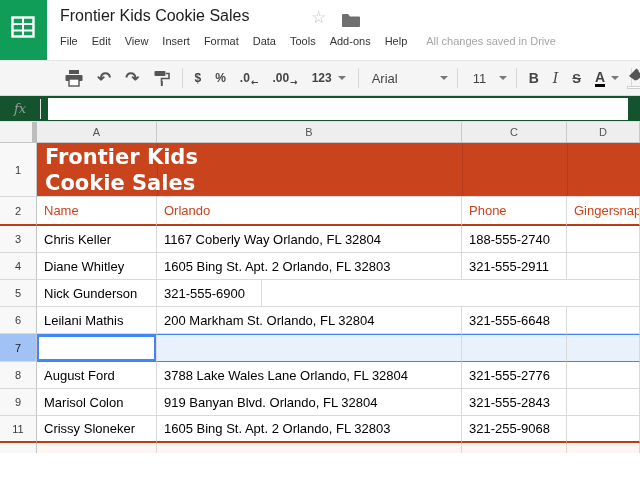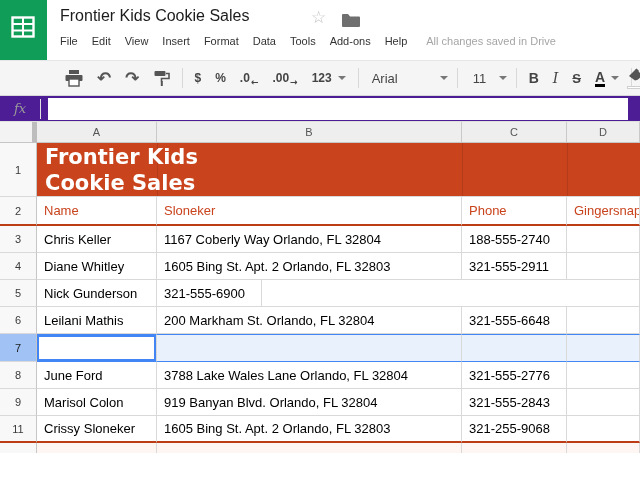--- a/index.html
+++ b/index.html
@@ -36,21 +36,21 @@
   .size-btn { width:48px; justify-content:space-between; padding:0 4px 0 10px; }
   .b-btn { font-weight:bold; font-size:14px; }
   .i-btn { font-style:italic; font-family:"DejaVu Serif",serif; font-size:14px; }
   .s-btn { text-decoration:line-through; font-size:13px; font-weight:bold; }
   .a-btn span.a-glyph { font-weight:bold; font-size:14px; border-bottom:3px solid #000; line-height:14px; }
   .undo-glyph { font-family:"DejaVu Sans",sans-serif; font-size:17px; font-weight:bold; color:#555; }
   .bucket { position:absolute; left:627px; top:67px; }
   .bucket .bar { width:17px; height:3px; background:#fff; border:1px solid #cfcfcf; margin-top:1px; }
 
   
-  .fxbar { position:absolute; left:0; top:96px; width:640px; height:26px; background:#4c1d95; border-bottom:1px solid #e0e0e0; }
+  .fxbar { position:absolute; left:0; top:96px; width:640px; height:26px; background:#14532d; border-bottom:1px solid #e0e0e0; }
   .fx-label { position:absolute; left:14px; top:5px; font-family:"DejaVu Serif",serif; font-style:italic; font-size:13px; color:#9a9a9a; }
   .fx-div { position:absolute; left:40px; top:3px; width:1px; height:20px; background:#e2e2e2; }
   .fx-input { position:absolute; left:48px; top:2px; width:580px; height:22px; border:0; outline:0; font-size:13px; font-family:"Liberation Sans",sans-serif; }
 
   
   .gridwrap { position:absolute; left:0; top:122px; width:640px; height:358px; background:#fff; }
   .colhdr { display:flex; height:21px; }
   .corner { width:37px; background:#f3f3f3; border-right:5px solid #bdbdbd; border-bottom:1px solid #c6c6c6; }
   .ch { background:#eeeeee; border-right:1px solid #c9c9c9; border-bottom:1px solid #c6c6c6;
         display:flex; align-items:center; justify-content:center; font-size:11px; color:#555; }
@@ -210,21 +210,21 @@
         <span class="banner-sep" style="left:120px"></span>
         <span class="banner-sep" style="left:425px"></span>
         <span class="banner-sep" style="left:530px"></span>
         <div class="banner-text">Frontier Kids Cookie Sales</div>
       </div>
     </div>
 
     <div class="r row-fields">
       <div class="rh">2</div>
       <div class="cell cA">Name</div>
-      <div class="cell cB">Sloneker</div>
+      <div class="cell cB">Orlando</div>
       <div class="cell cC">Phone</div>
       <div class="cell cD">Gingersnaps</div>
     </div>
 
     <div class="r row-data">
       <div class="rh">3</div>
       <div class="cell cA">Chris Keller</div>
       <div class="cell cB">1167 Coberly Way Orlando, FL 32804</div>
       <div class="cell cC">188-555-2740</div>
       <div class="cell cD"></div>
@@ -253,21 +253,21 @@
     <div class="r row-sel">
       <div class="rh">7</div>
       <div class="cell cA"></div>
       <div class="cell cB"></div>
       <div class="cell cC"></div>
       <div class="cell cD"></div>
     </div>
 
     <div class="r row-data">
       <div class="rh">8</div>
-      <div class="cell cA">June Ford</div>
+      <div class="cell cA">August Ford</div>
       <div class="cell cB">3788 Lake Wales Lane Orlando, FL 32804</div>
       <div class="cell cC">321-555-2776</div>
       <div class="cell cD"></div>
     </div>
     <div class="r row-data">
       <div class="rh">9</div>
       <div class="cell cA">Marisol Colon</div>
       <div class="cell cB">919 Banyan Blvd. Orlando, FL 32804</div>
       <div class="cell cC">321-555-2843</div>
       <div class="cell cD"></div>

